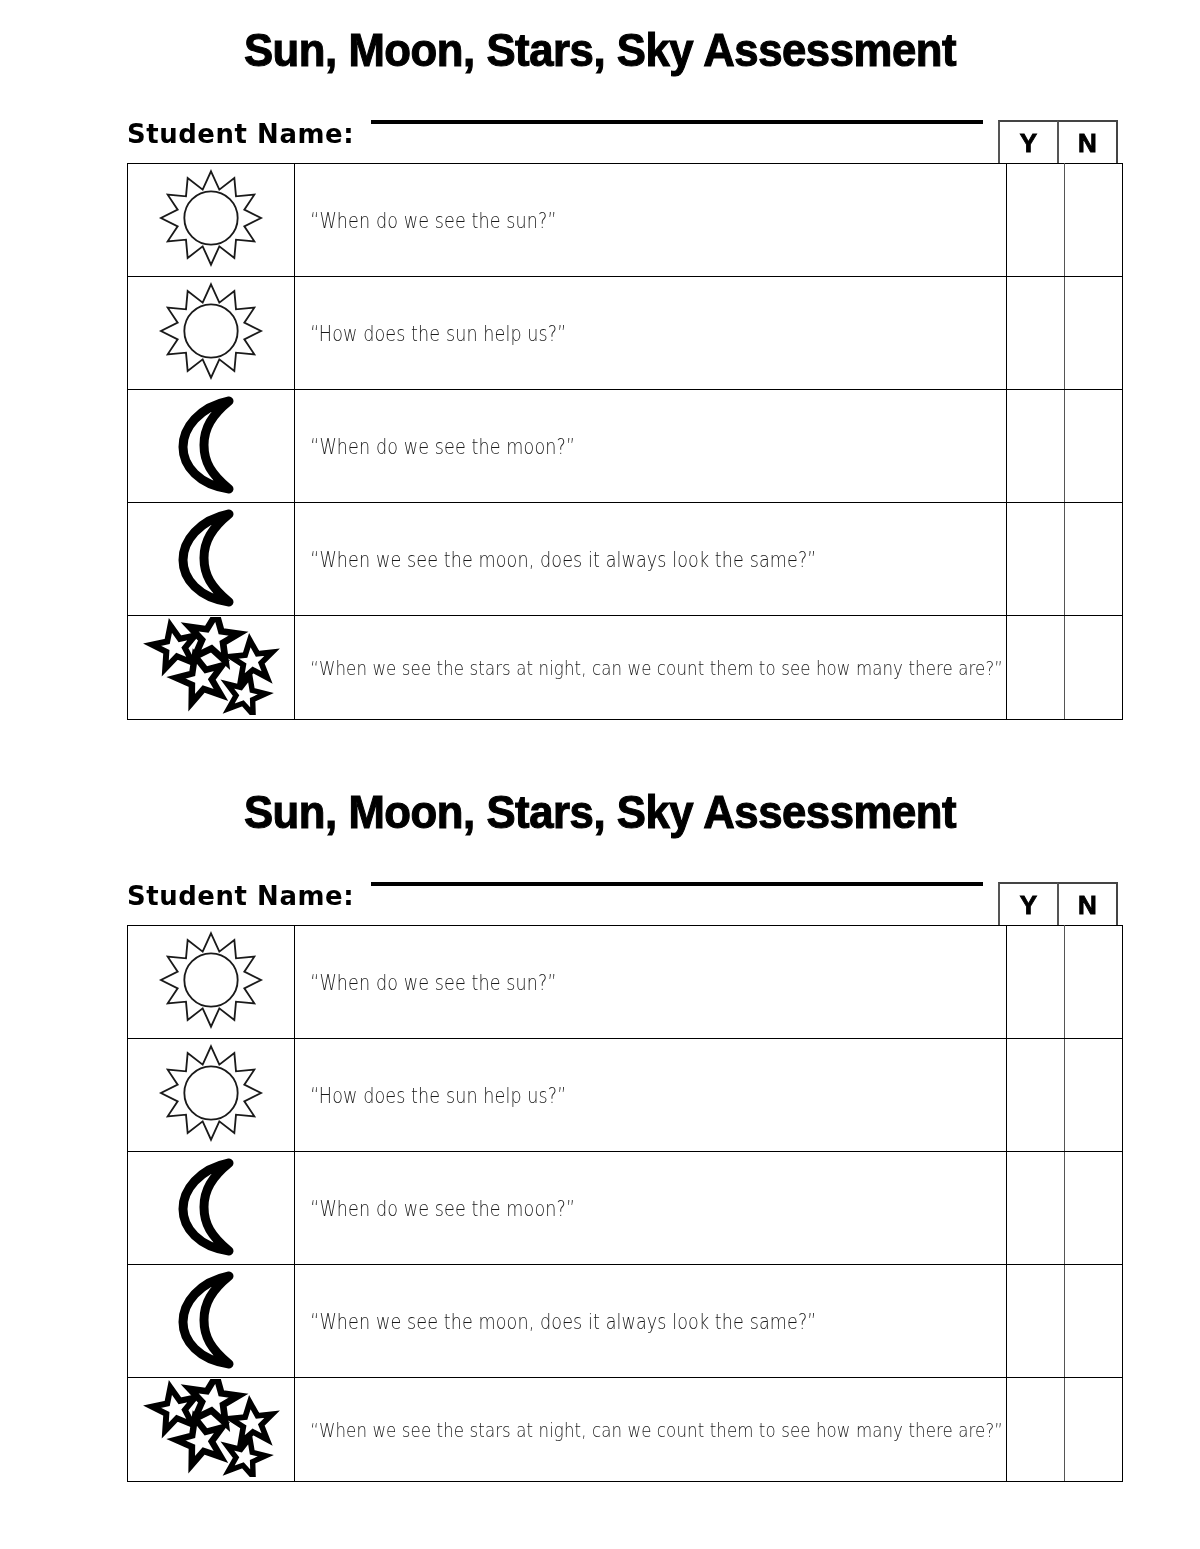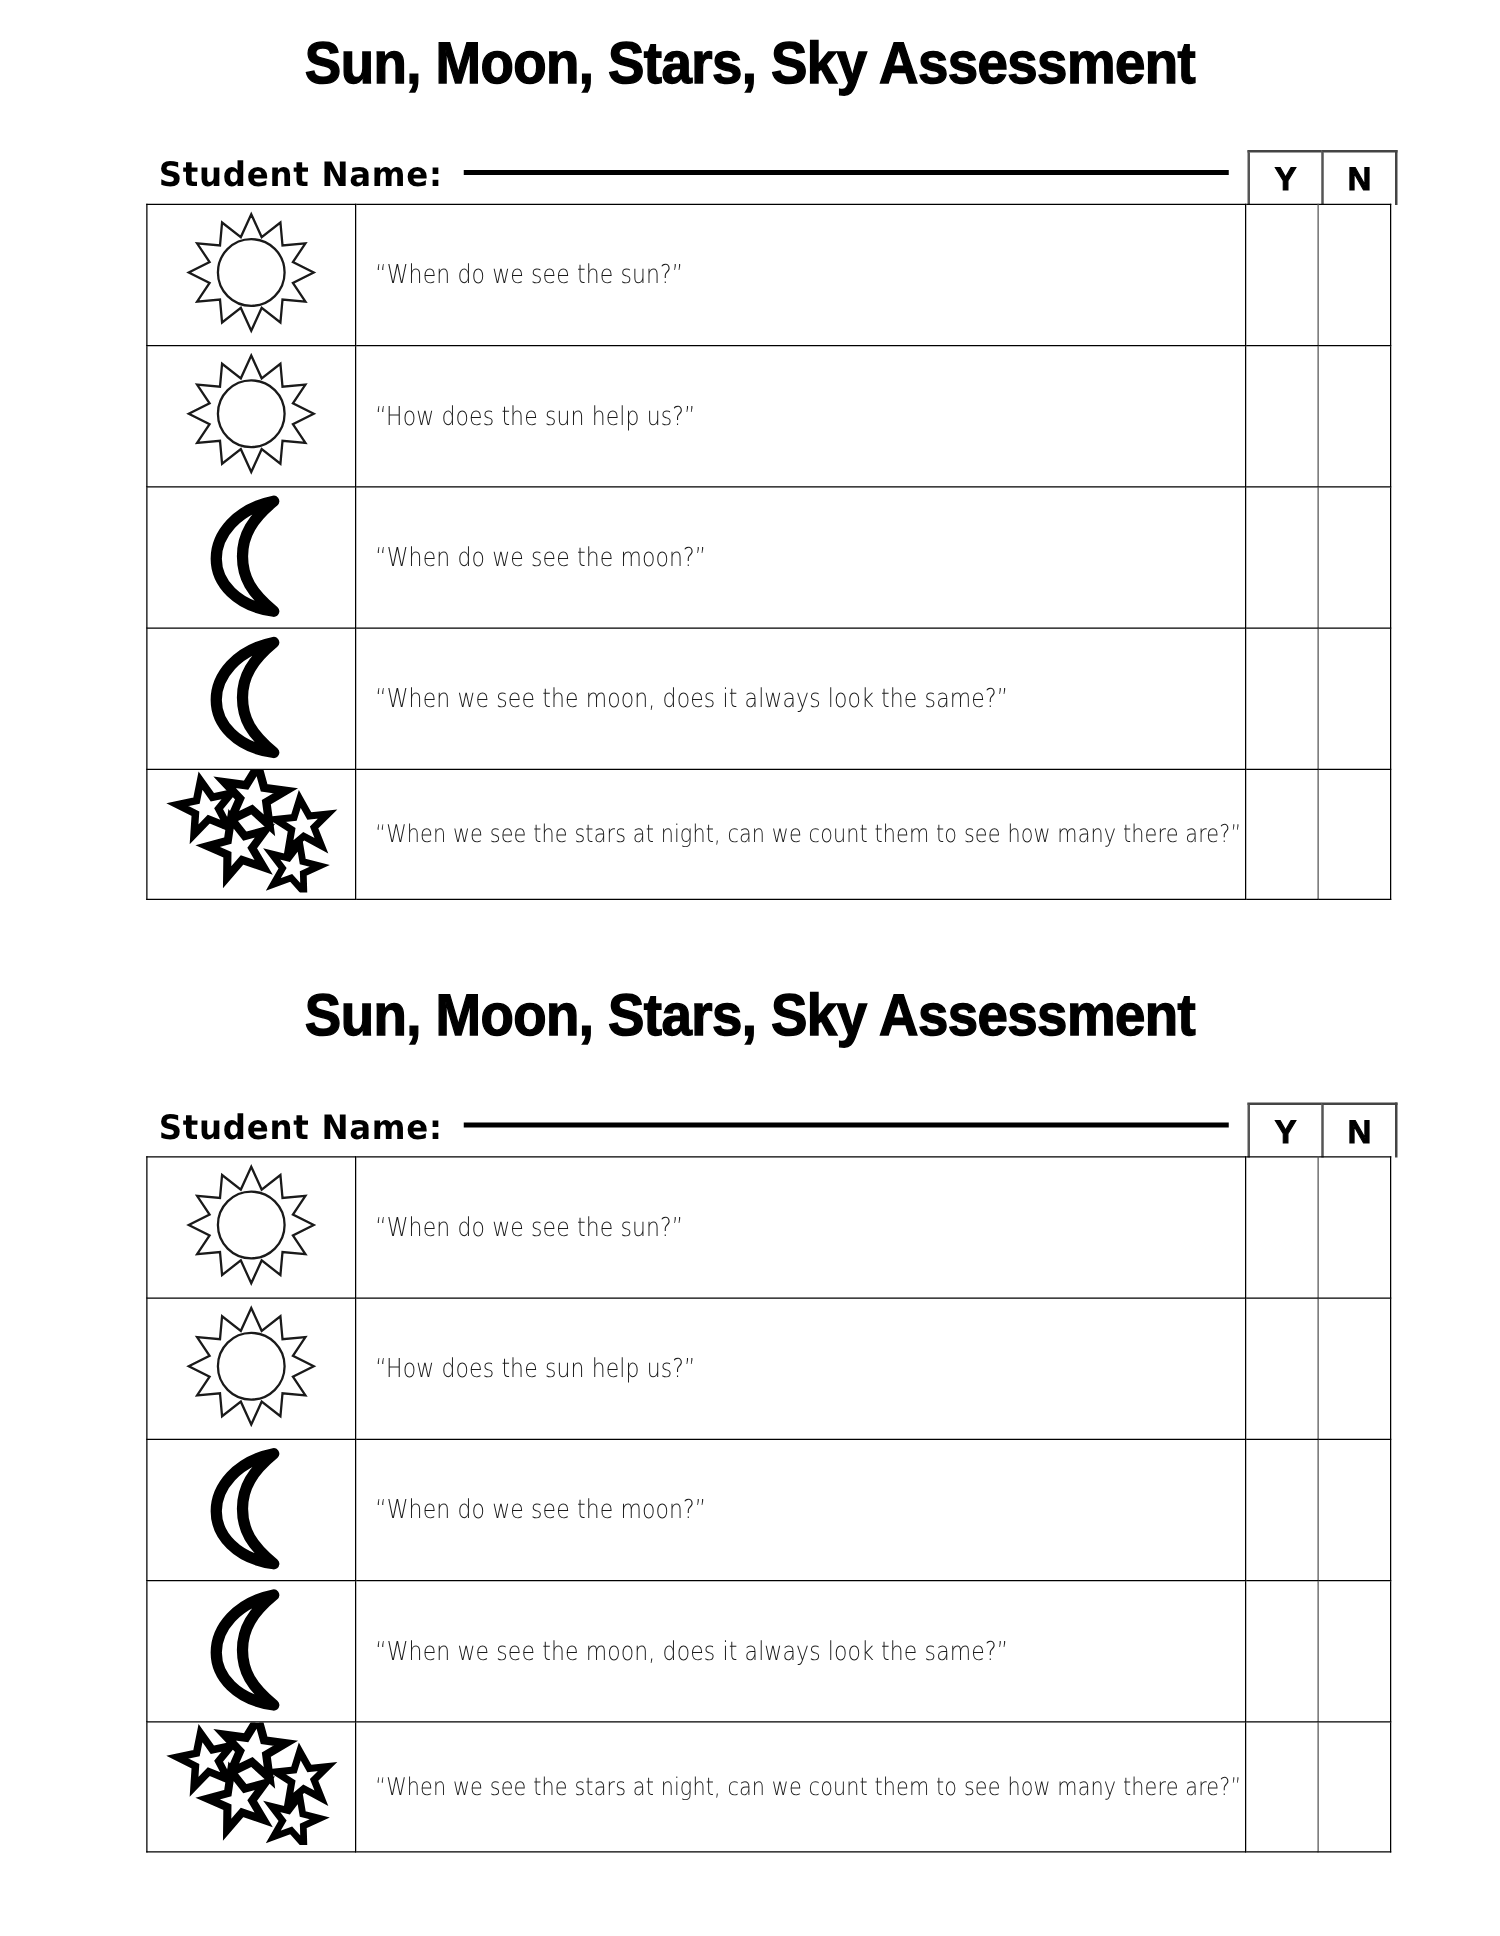--- a/index.html
+++ b/index.html
@@ -44,21 +44,21 @@
   .title-wrap-1 { position: absolute; top: 26px; left: 0; width: 1200px; }
   .title-wrap-2 { position: absolute; top: 26px; left: 0; width: 1200px; }
 
   
   .name-row {
     position: absolute;
     left: 127px;
     width: 991px;
     height: 44px;
     display: flex;
-    align-items: center;
+    align-items: flex-start;
   }
   .name-row-1 { top: 120px; }
 
   .name-label {
     font-family: "DejaVu Sans", sans-serif;
     font-weight: bold;
     font-size: 27px;
     letter-spacing: 0.6px;
     line-height: 1;
     white-space: nowrap;
@@ -94,21 +94,21 @@
     font-weight: bold;
     font-size: 26px;
     -webkit-text-stroke: 0.9px #000;
     transform-origin: center;
   }
   .yn-head-cell.last { border-right: 2px solid #444; }
 
   
   .qtable {
     position: absolute;
-    left: 117px;
+    left: 127px;
     width: 991px;
     border-collapse: collapse;
     table-layout: fixed;
   }
   .qtable-1 { top: 163px; }
 
   .qtable td {
     border: 1.6px solid #000;
     padding: 0;
     vertical-align: middle;

